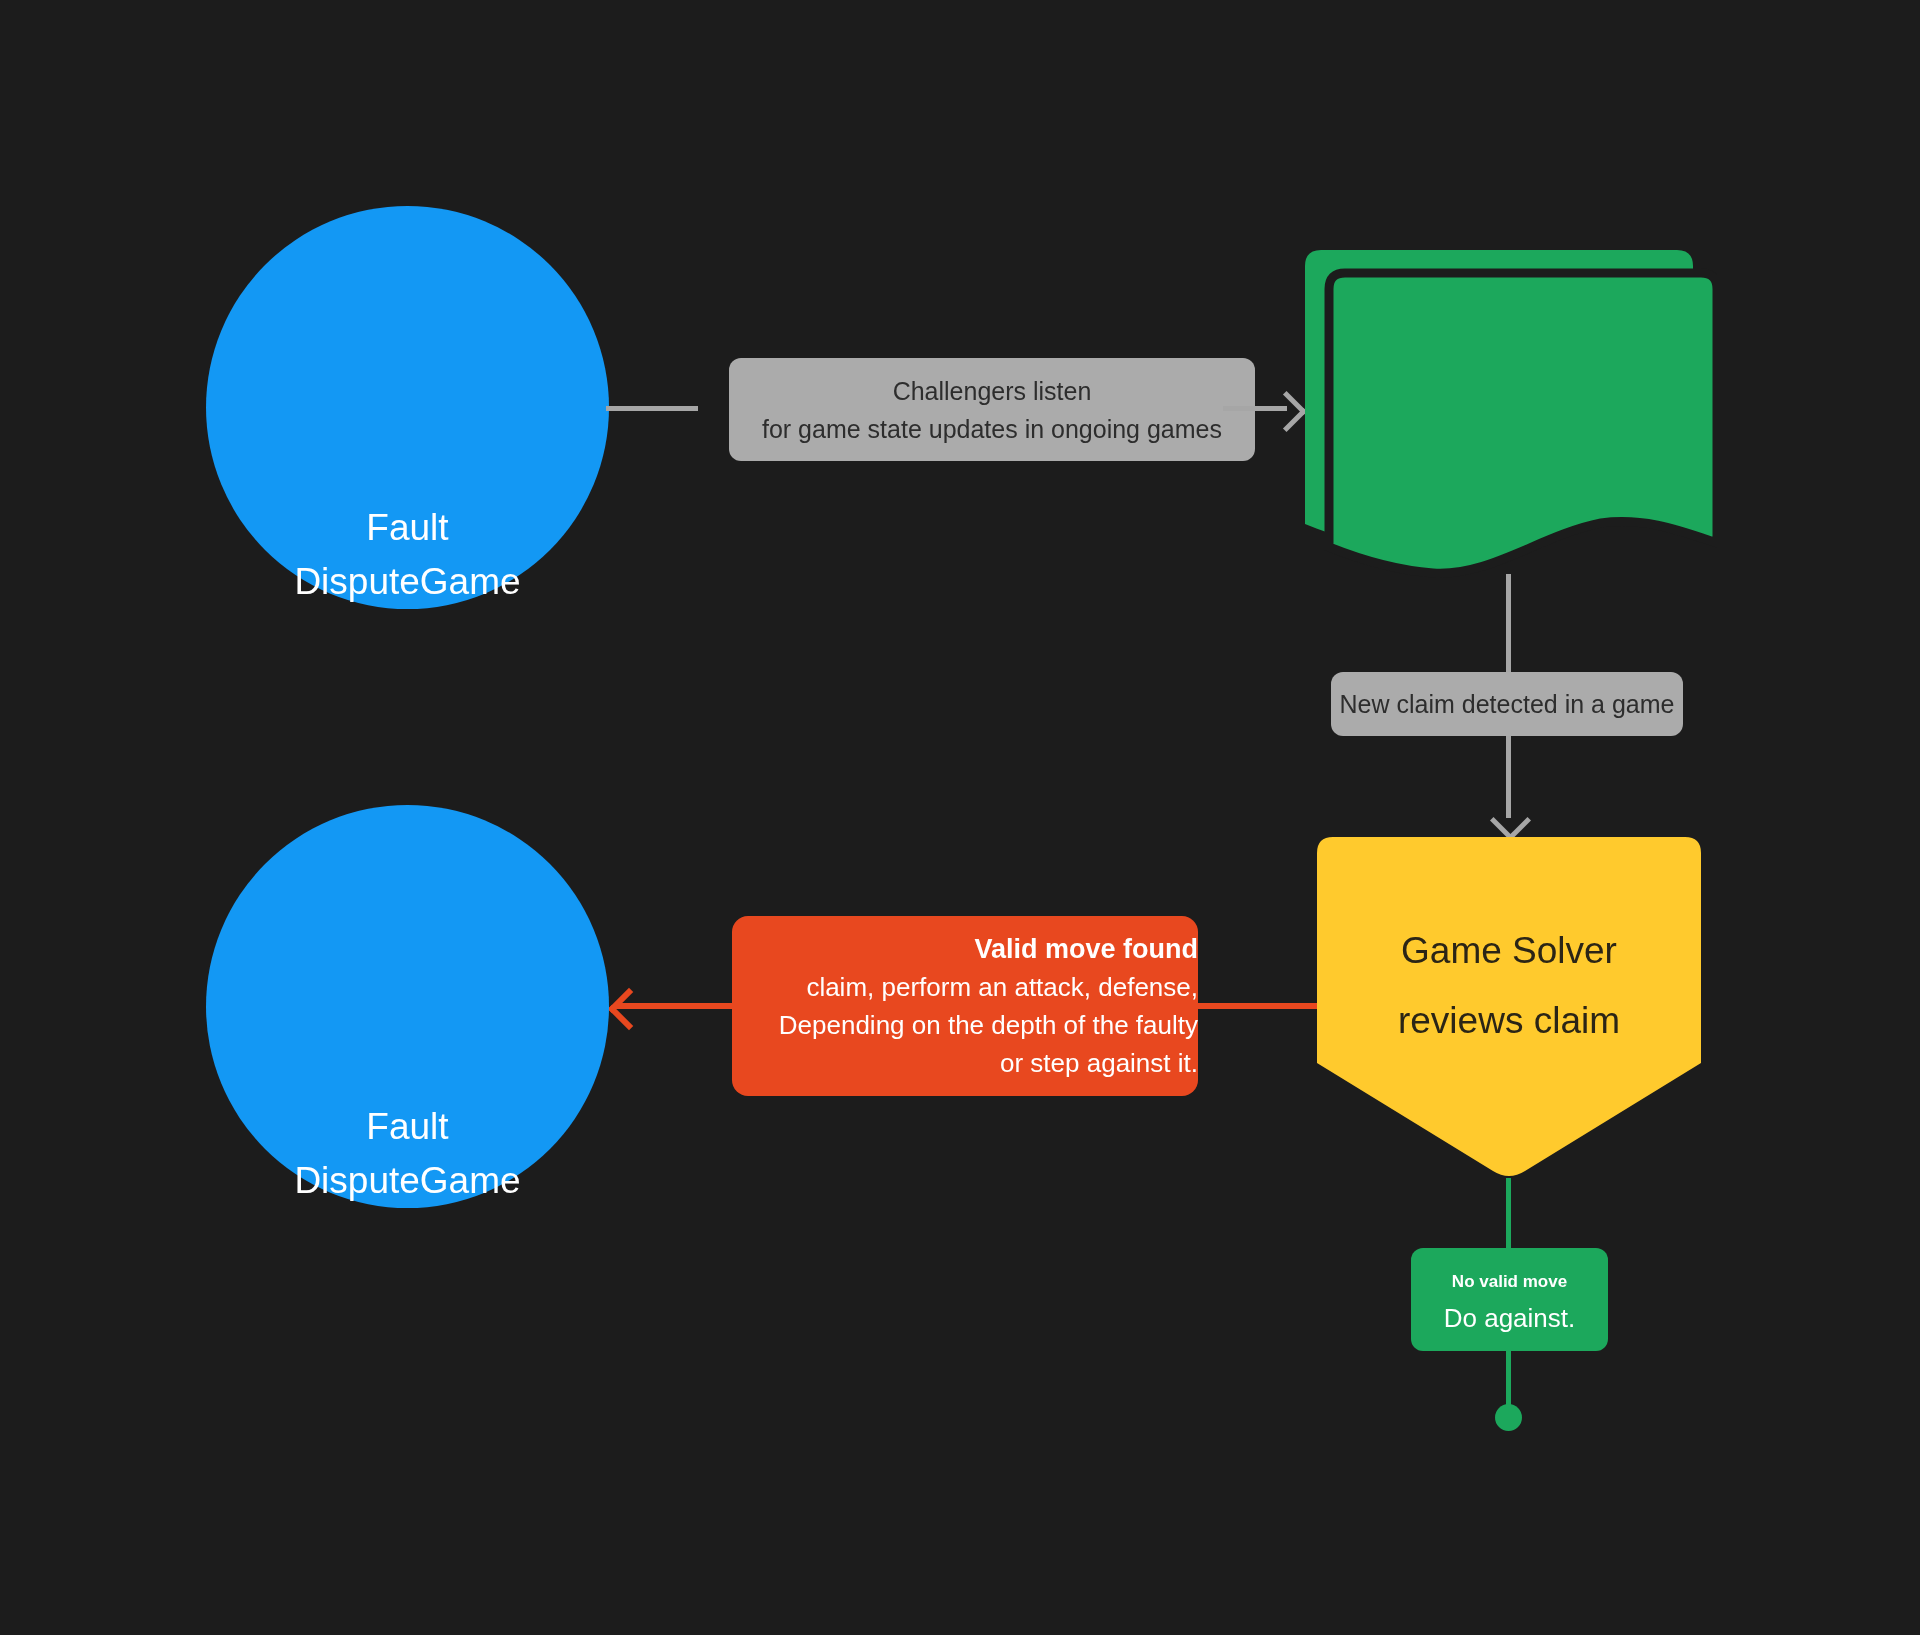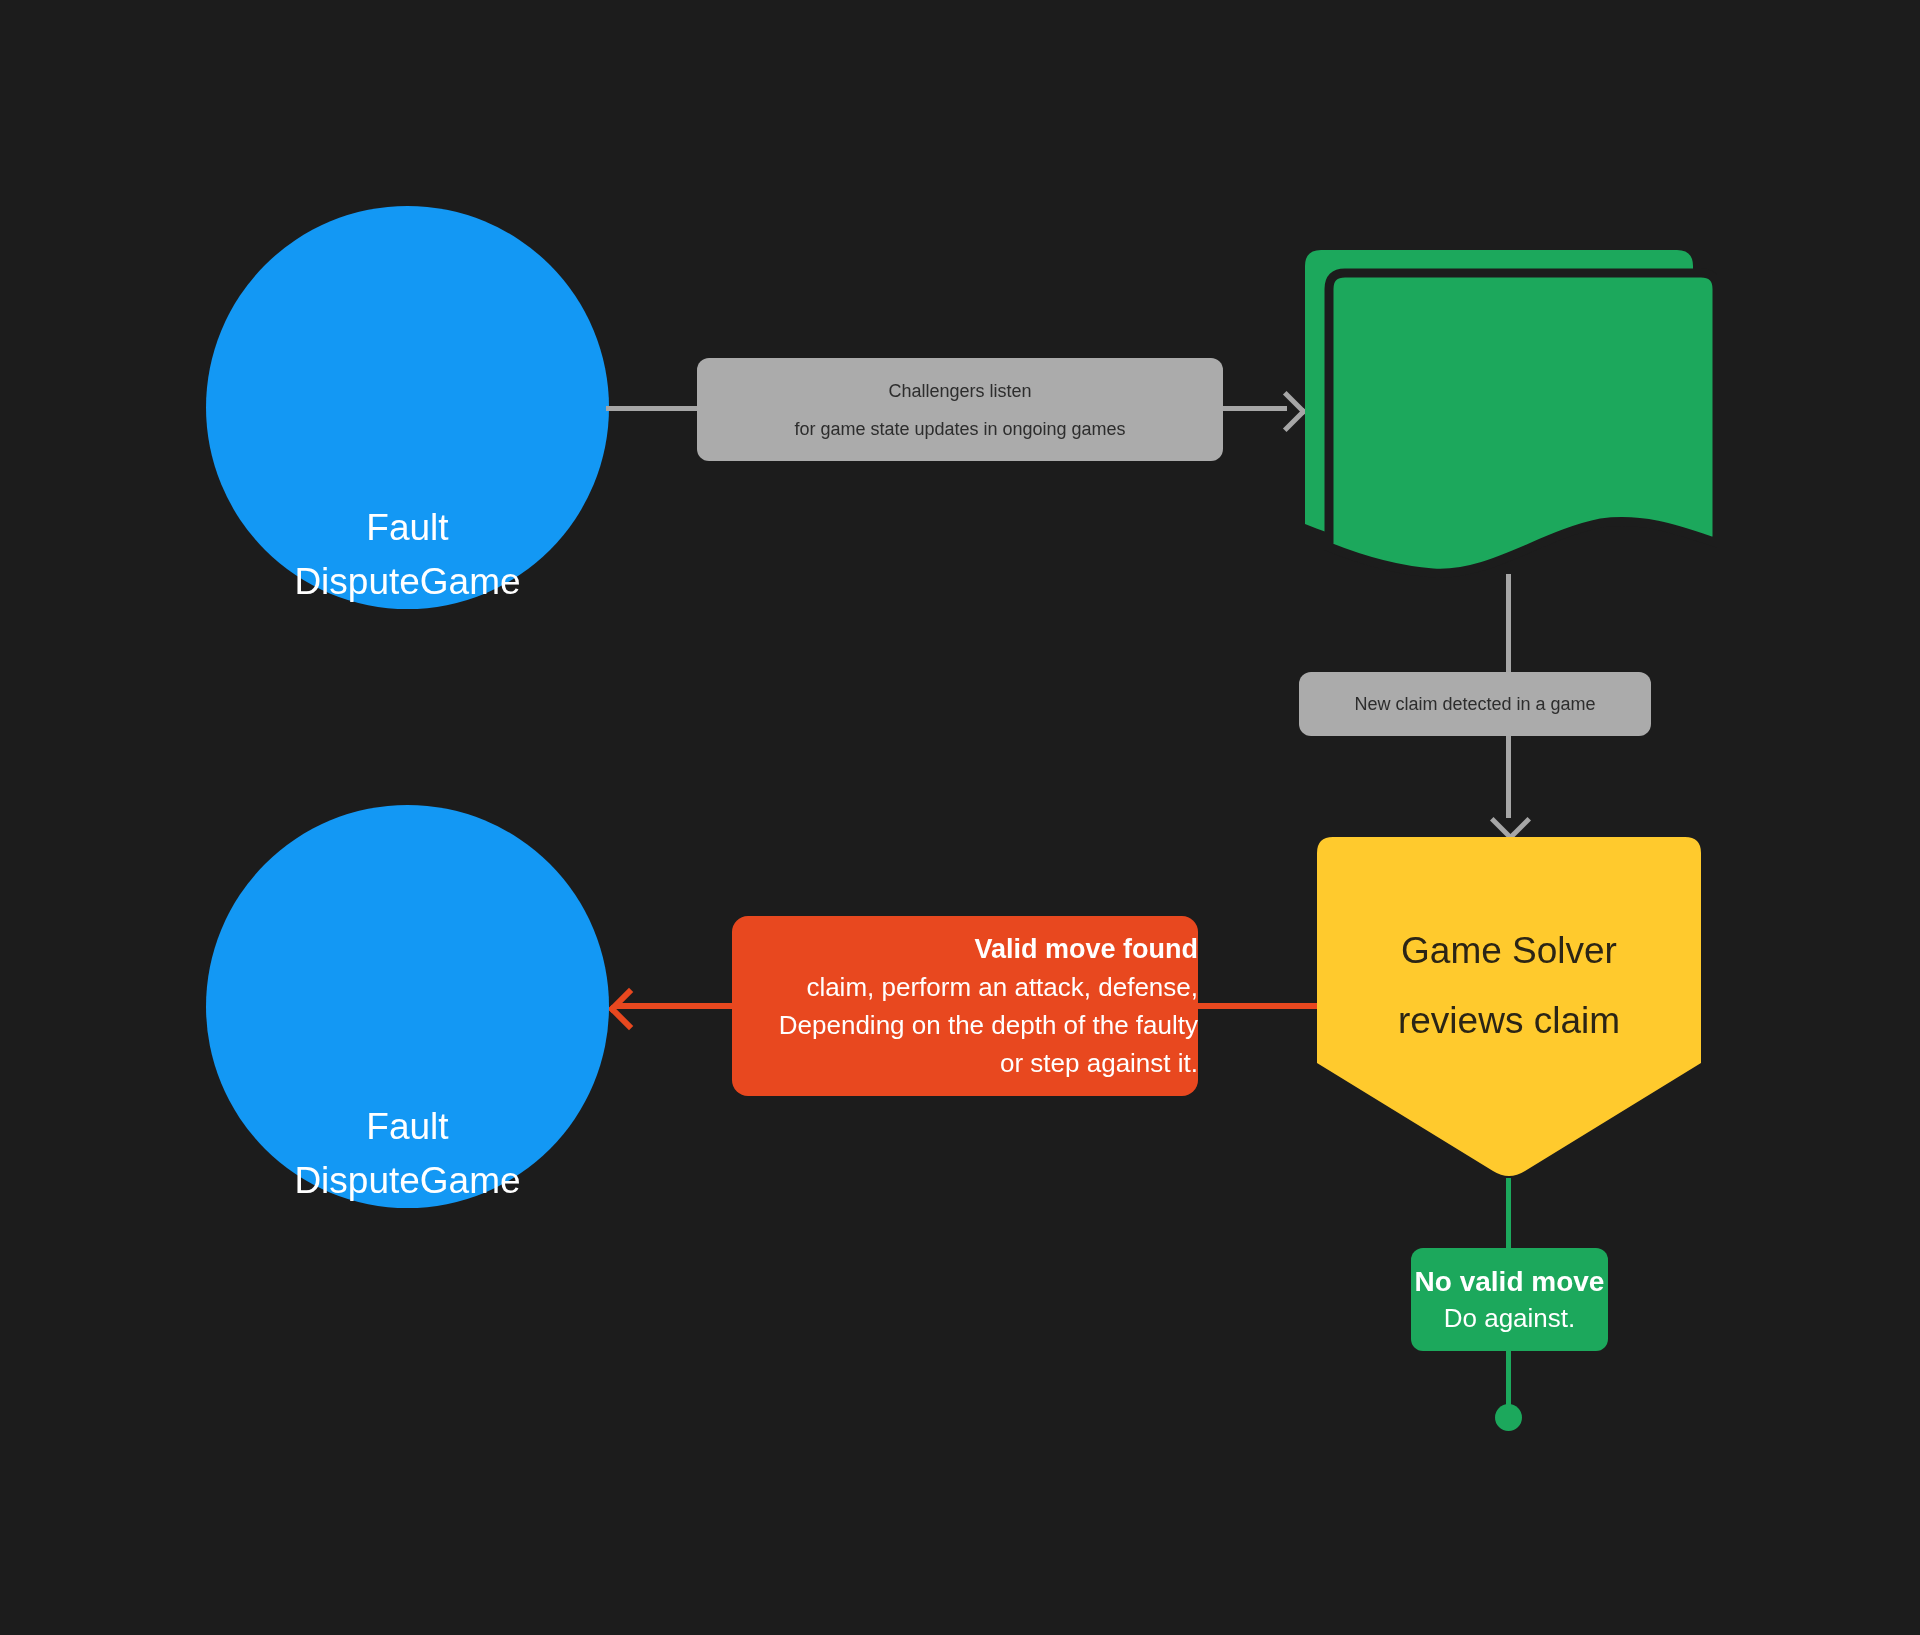--- a/index.html
+++ b/index.html
@@ -51,40 +51,40 @@
   .end-dot {
     position:absolute; left:1495px; top:1404px;
     width:27px; height:27px; border-radius:50%; background:#1ca85c;
   }
 
   
   .gray-label {
     position:absolute; background:#ababab; color:#2d2d2d;
     border-radius:12px; display:flex; flex-direction:column;
     align-items:center; justify-content:center; text-align:center;
-    font-size:18px; line-height:38px;
+    font-size:25px; line-height:38px;margin-left:32px;
   }
   .label-listen    { left:697px;  top:358px; width:526px; height:103px; }
   .label-new-claim { left:1299px; top:672px; width:352px; height:64px;  }
 
   .red-box {
     position:absolute; left:732px; top:916px; width:466px; height:180px;
     background:#e8481f; border-radius:16px; color:#ffffff;
     display:flex; flex-direction:column; align-items:flex-end; justify-content:center;
     text-align:center; font-size:26px; line-height:38px;
   }
   .red-box .title { font-weight:bold; font-size:27px; }
 
   .green-box {
     position:absolute; left:1411px; top:1248px; width:197px; height:103px;
     background:#1ca85c; border-radius:12px; color:#ffffff;
     display:flex; flex-direction:column; align-items:center; justify-content:center;
     text-align:center; font-size:26px; line-height:37px;
   }
-  .green-box .title { font-weight:bold; font-size:28px; }
+  .green-box .title { font-weight:bold; font-size:17px; }
 </style>
 </head>
 <body>
 
 <div class="canvas">
 
   <div class="circle-node circle-top">
     <span>Fault</span>
     <span>DisputeGame</span>
   </div>

